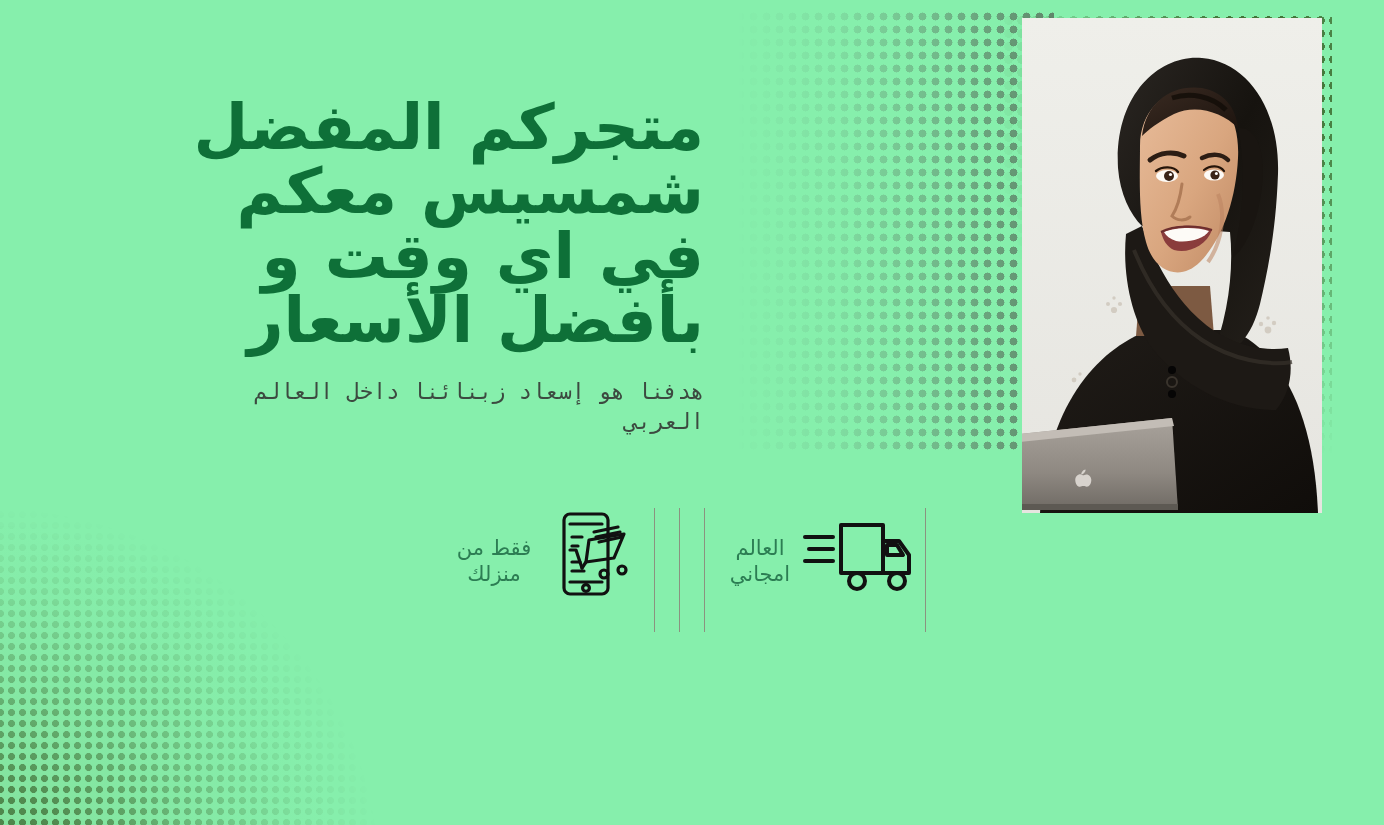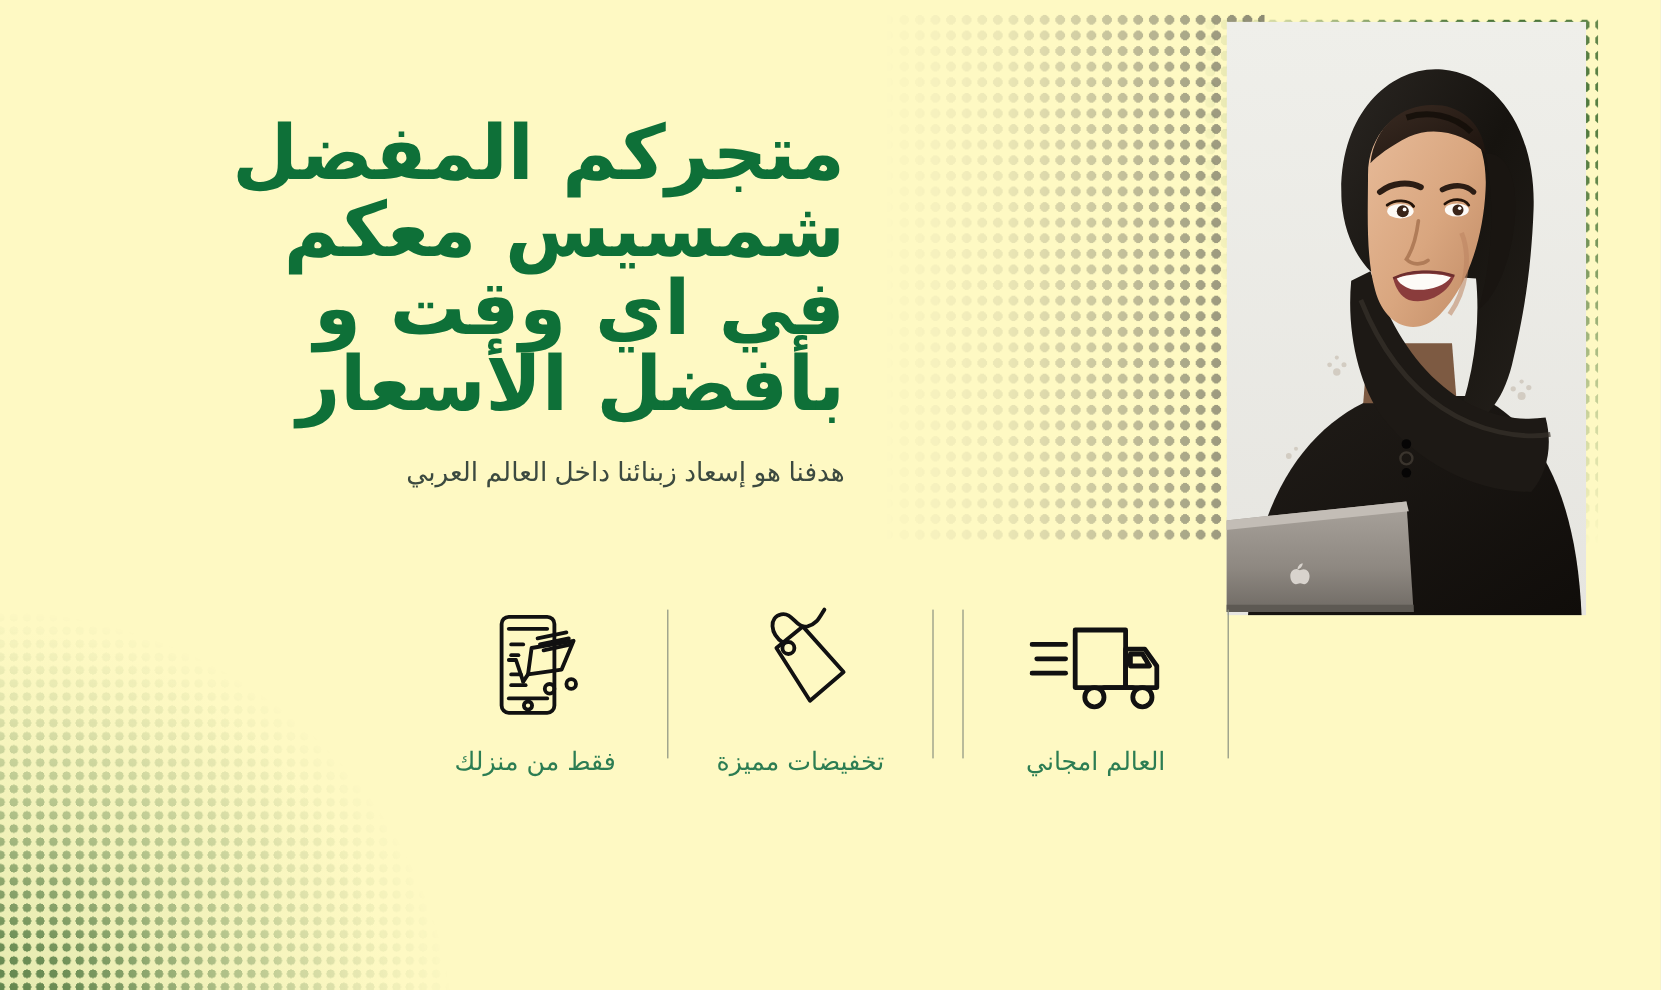--- a/index.html
+++ b/index.html
@@ -13,21 +13,21 @@
     overflow: hidden;
     font-family: "DejaVu Sans", "Liberation Sans", sans-serif;
     background: #e3e2dd;
   }
 
   
   .banner {
     position: relative;
     width: 1384px;
     height: 825px;
-    background: #fef9c3;
+    background: #86efac;
     overflow: hidden;
   }
 
   
   .halftone {
     position: absolute;
     pointer-events: none;
   }
 
   
@@ -107,21 +107,21 @@
     font-weight: 700;
     letter-spacing: 0;
     word-spacing: 2px;
   }
   .subhead {
     margin: 26px 0 0 0;
     color: #3c4a40;
     font-size: 22px;
     line-height: 1.35;
     font-weight: 400;
-    font-family: Liberation Sans, sans-serif;
+    font-family: Liberation Mono, monospace;
   }
 
   
   .portrait {
     position: absolute;
     right: 62px;
     top: 18px;
     width: 300px;
     height: 495px;
     overflow: hidden;
@@ -137,21 +137,21 @@
     height: 200px;
     display: flex;
     flex-direction: row-reverse;
     justify-content: center;
     align-items: flex-start;
     direction: rtl;
   }
   .feature {
     width: 196px;
     display: flex;
-    flex-direction: column;
+    flex-direction: row;
     align-items: center;
   }
   .feature-icon {
     height: 108px;
     display: flex;
     align-items: center;
     justify-content: center;
   }
   .feature-icon svg {
     display: block;
@@ -335,30 +335,20 @@
           <line x1="30" y1="42" x2="36" y2="42"></line>
           <line x1="30" y1="58" x2="38" y2="58"></line>
           <line x1="30" y1="67" x2="42" y2="67"></line>
         </svg>
       </div>
       <div class="feature-label">فقط من منزلك</div>
     </div>
 
     <div class="divider"></div>
 
-    <div class="feature">
-      <div class="feature-icon">
-        <svg width="100" height="100" viewBox="0 0 100 100" fill="none" stroke="#111" stroke-width="3.2" stroke-linecap="round" stroke-linejoin="round">
-          <path d="M30 36 L 52 18 L 86 56 L 58 80 Z"></path>
-          <circle cx="40" cy="36" r="5"></circle>
-          <path d="M36 32 C 24 24, 24 10, 34 8 C 44 6, 46 20, 56 18 C 64 16, 66 10, 70 4"></path>
-        </svg>
-      </div>
-      <div class="feature-label">تخفيضات مميزة</div>
-    </div>
 
     <div class="divider"></div>
 
 
     <div class="divider"></div>
 
     <div class="feature">
       <div class="feature-icon">
         <svg width="110" height="86" viewBox="0 0 110 86" fill="none" stroke="#111" stroke-width="4" stroke-linecap="round" stroke-linejoin="round">
 

